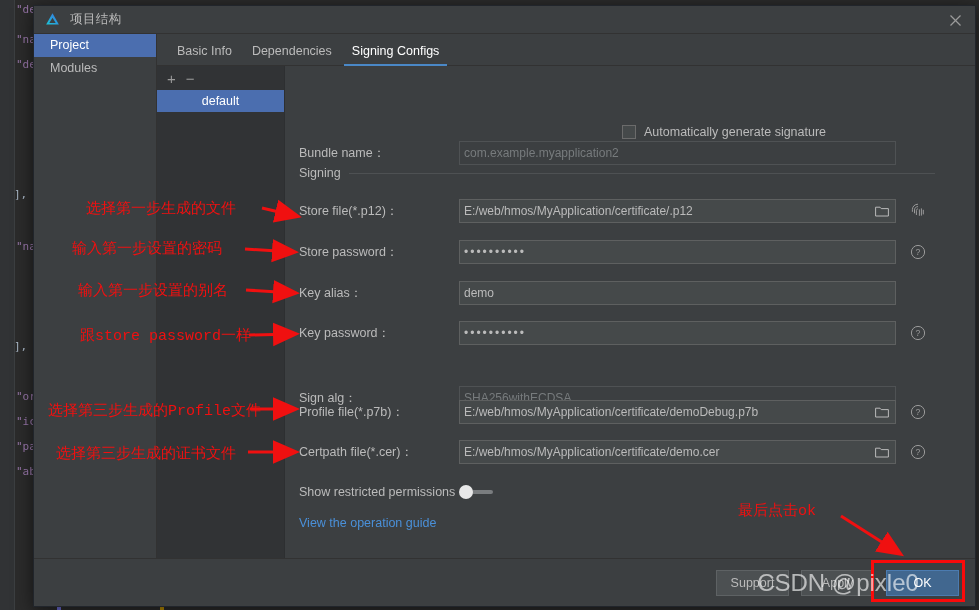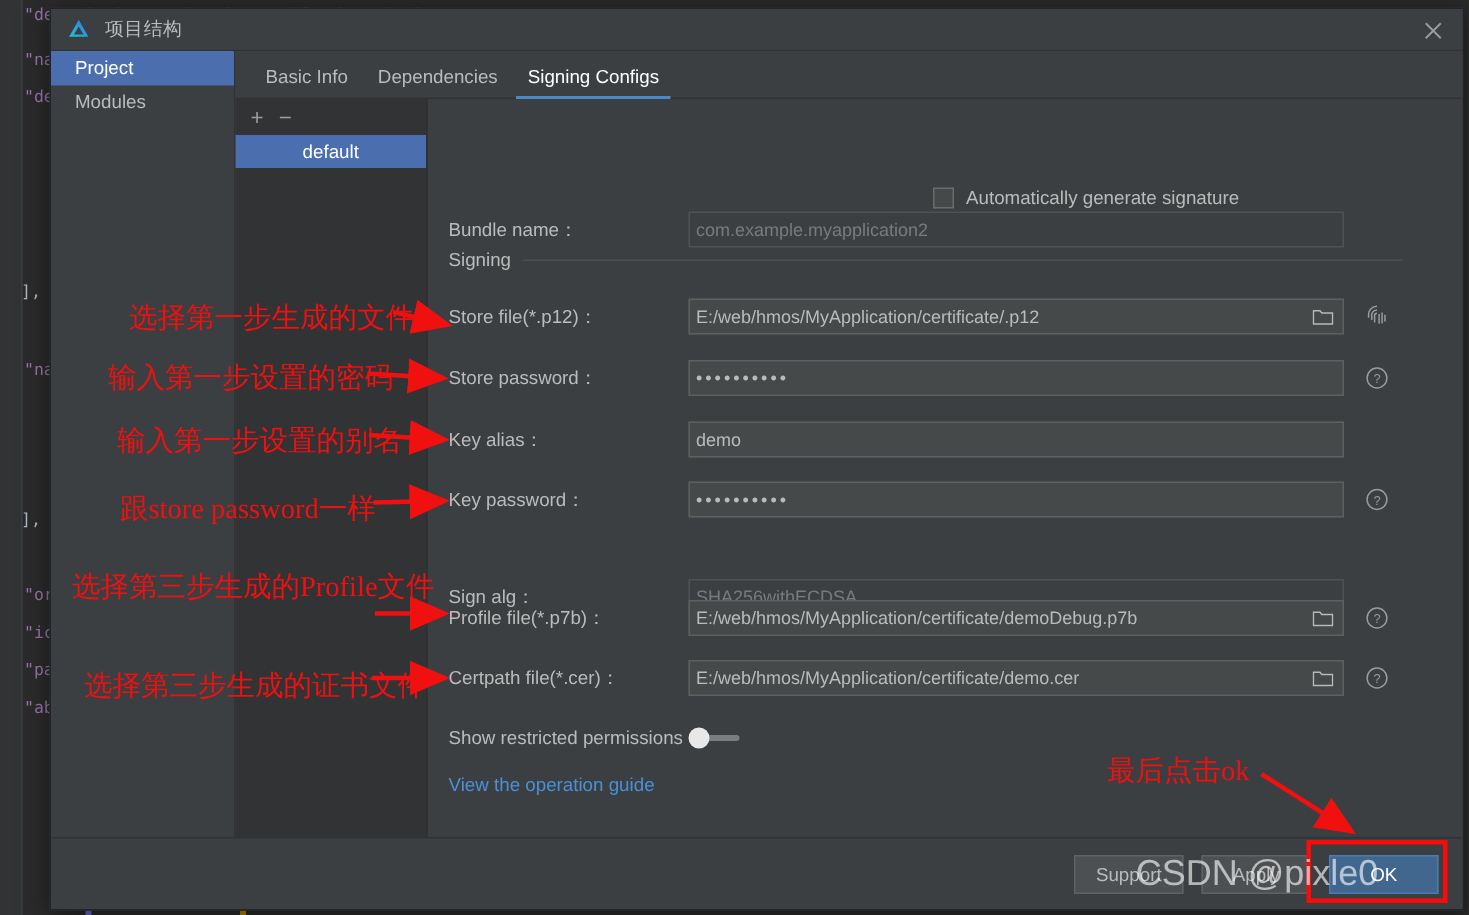--- a/index.html
+++ b/index.html
@@ -375,23 +375,23 @@
     background: #41678f;
     border-color: #4b7bb0;
     color: #ffffff;
     text-align: center;
   }
 
   
   .anno {
     position: absolute;
     color: #f01010;
-    font-size: 19px;
+    font-size: 15px;
     white-space: nowrap;
-    font-family: Liberation Serif, serif;
+    font-family: Liberation Mono, monospace;
     pointer-events: none;
     text-align: center;
   }
   .anno-svg {
     position: absolute;
     left: 0; top: 0;
     width: 979px; height: 610px;
     pointer-events: none;
   }
   .watermark {
@@ -635,18 +635,18 @@
   <line x1="249" y1="335" x2="294" y2="334" stroke="#f01010" stroke-width="3" marker-end="url(#ah)"></line>
   <line x1="250" y1="409" x2="294" y2="409" stroke="#f01010" stroke-width="3" marker-end="url(#ah)"></line>
   <line x1="248" y1="452" x2="294" y2="452" stroke="#f01010" stroke-width="3" marker-end="url(#ah)"></line>
   <line x1="841" y1="516" x2="899" y2="553" stroke="#f01010" stroke-width="3" marker-end="url(#ah)"></line>
 </svg>
 
 <div class="anno" style="left:86px;  top:199px;">选择第一步生成的文件</div>
 <div class="anno" style="left:72px;  top:239px;">输入第一步设置的密码</div>
 <div class="anno" style="left:78px;  top:281px;">输入第一步设置的别名</div>
 <div class="anno" style="left:80px;  top:326px;">跟store password一样</div>
-<div class="anno" style="left:48px;  top:378px;">选择第三步生成的Profile文件</div>
+<div class="anno" style="left:48px;  top:401px;">选择第三步生成的Profile文件</div>
 <div class="anno" style="left:56px;  top:444px;">选择第三步生成的证书文件</div>
 <div class="anno" style="left:738px; top:501px;">最后点击ok</div>
 
 <div class="okbox"></div>
 <div class="watermark">CSDN @pixle0</div>
 
 </body></html>

